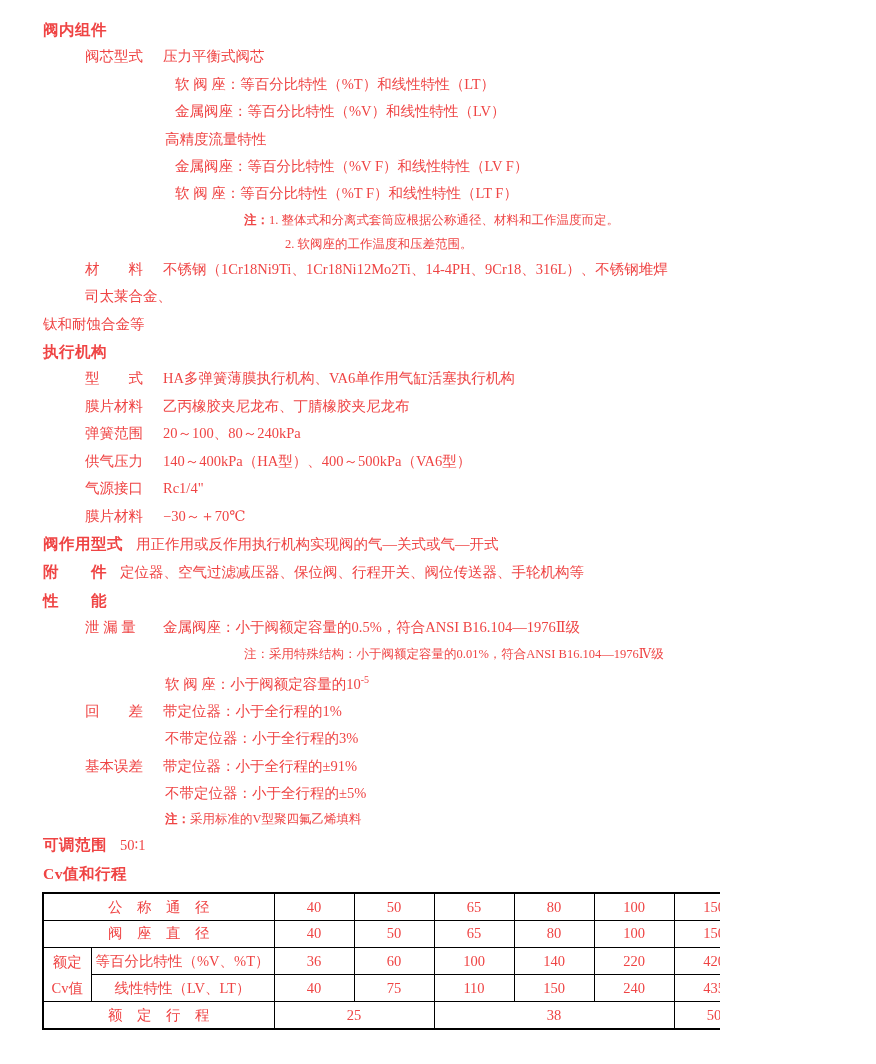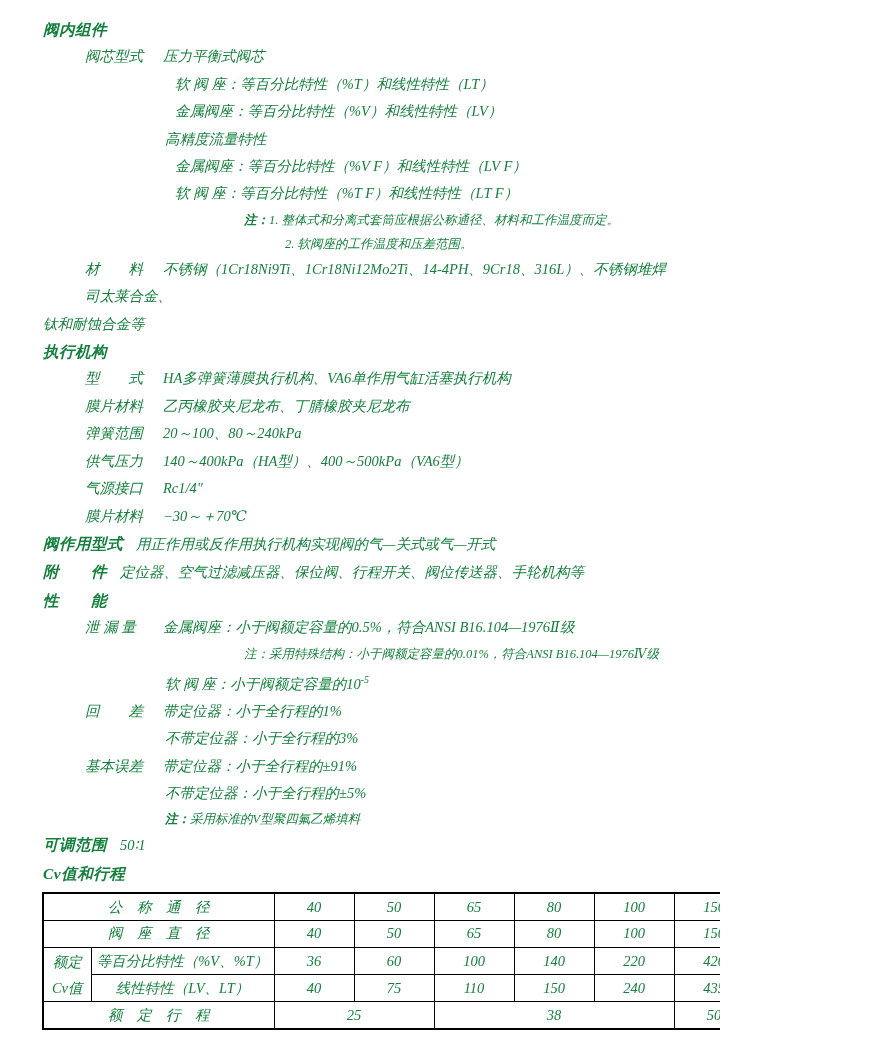--- a/index.html
+++ b/index.html
@@ -1,25 +1,24 @@
 <!DOCTYPE html>
 <html><head>
 <meta charset="utf-8">
 <style>
   * { margin:0; padding:0; box-sizing:border-box; }
   html,body { background:#ffffff; }
   .doc {
     position:relative;
     width:720px; height:1064px;
     background:#ffffff;
-    color:#15803d;
+    color:#ef4444;
     font-family:"Liberation Serif","DejaVu Serif",serif;
     padding:16px 40px 0 43px;
     overflow:hidden;
-    font-style:italic;
   }
   .h   { font-weight:700; font-size:15.5px; line-height:27.4px; letter-spacing:.5px; }
   .ln  { font-size:14.5px; line-height:27.4px; }
   .note{ font-size:12.5px; line-height:24px; }
 
   .ind-kv   { padding-left:42px; }   
   .ind-sub  { padding-left:122px; }  
   .ind-sub2 { padding-left:132px; }  
   .ind-n1   { padding-left:201px; }  
   .ind-n2   { padding-left:242px; }  

